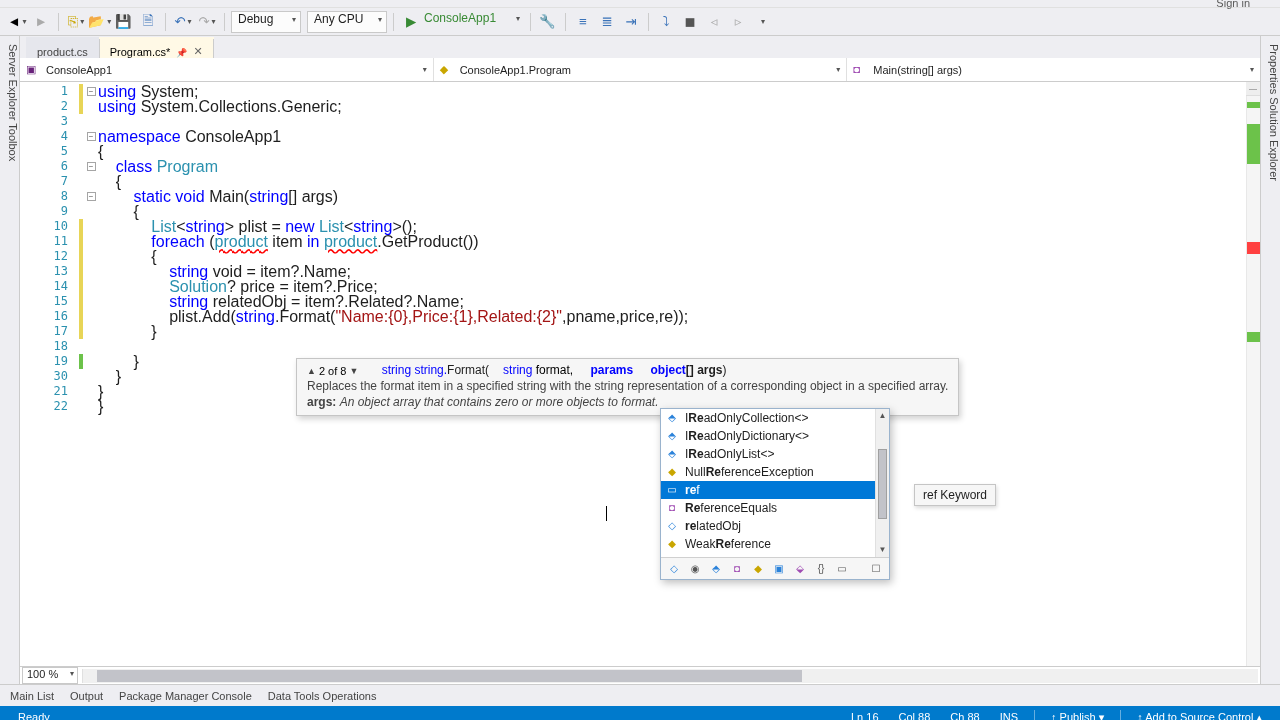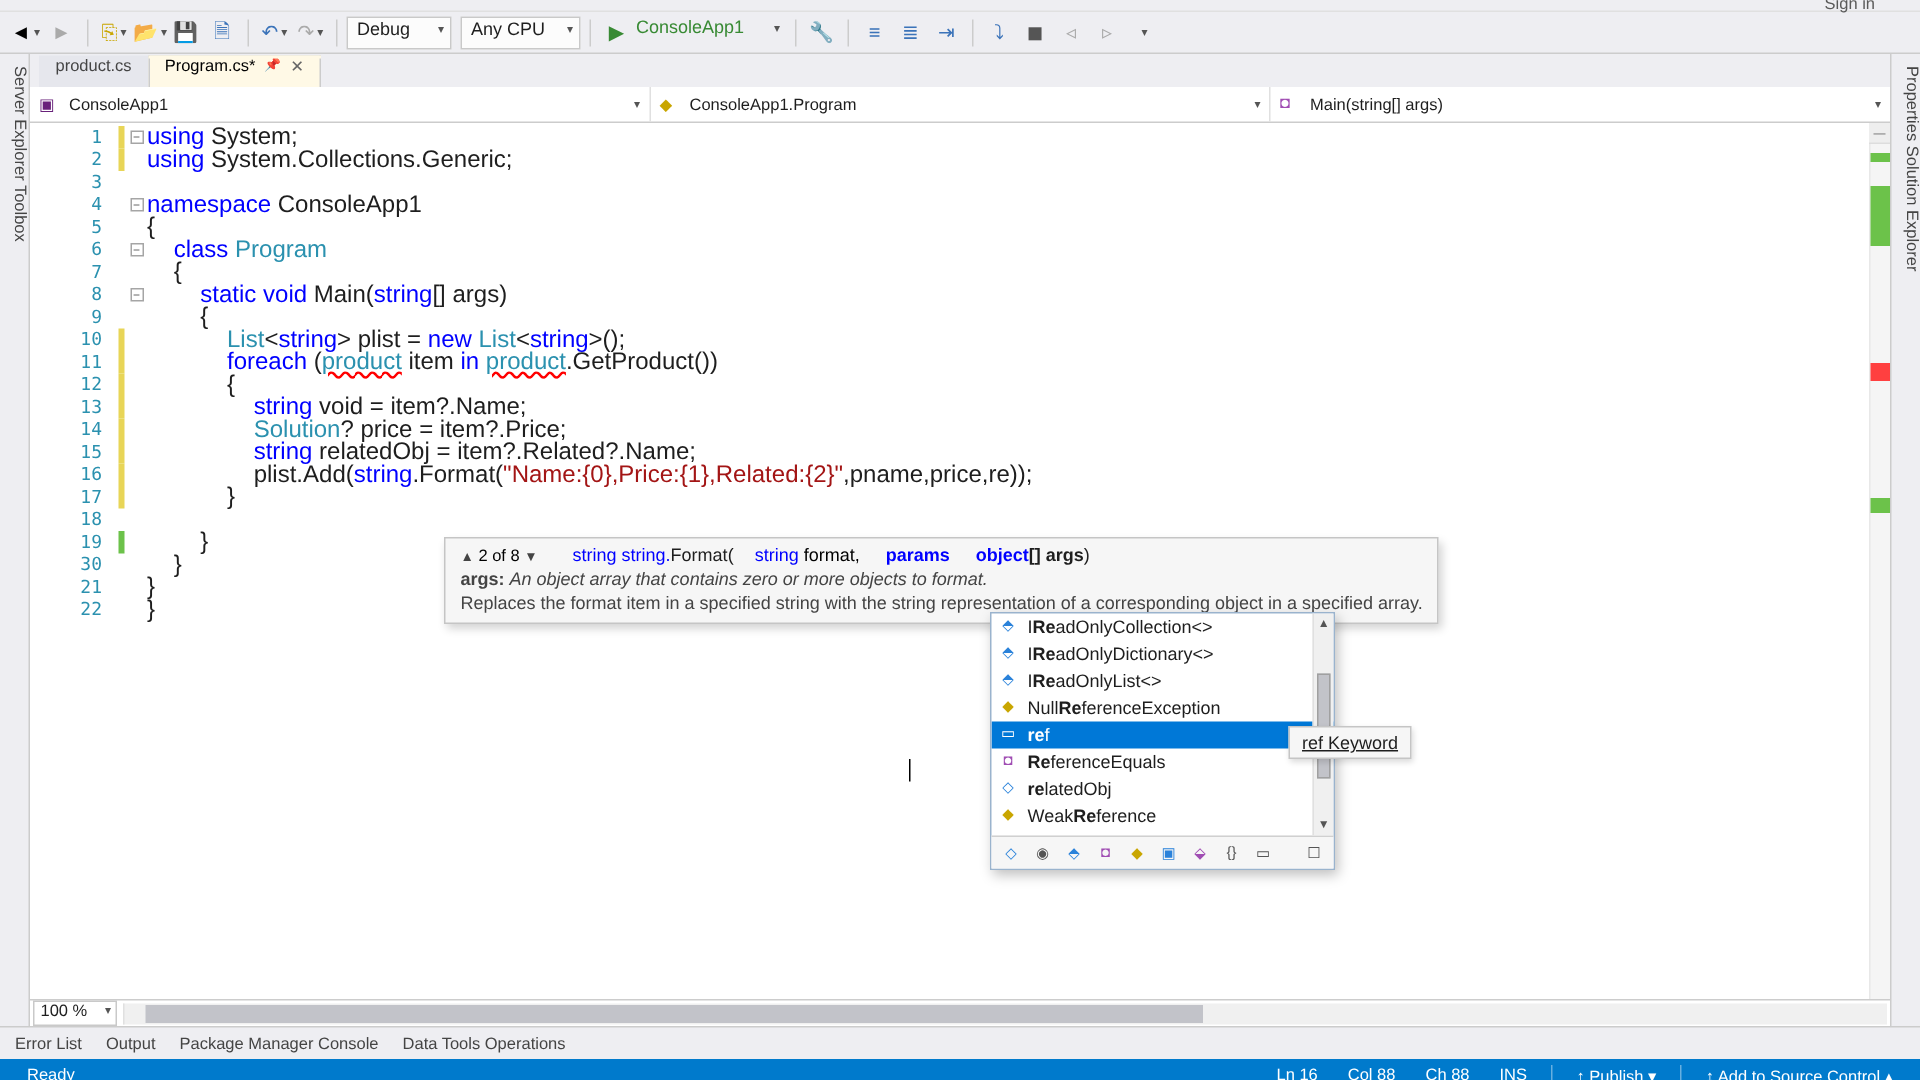--- a/index.html
+++ b/index.html
@@ -15,21 +15,21 @@
 .play-green { color: #388a34; }
 
 
 .main { display: flex; height: 648px; }
 .side-tab { width: 20px; background: #eeeef2; border-right: 1px solid #ccc; writing-mode: vertical-rl; text-orientation: mixed; padding-top: 8px; font-size: 11px; color: #444; text-align: left; }
 .side-tab.right { border-left: 1px solid #ccc; border-right: none; }
 .editor-area { flex: 1; display: flex; flex-direction: column; background: #fff; position: relative; }
 
 
 .tab-strip { height: 22px; background: #eeeef2; display: flex; align-items: flex-end; padding-left: 6px; }
-.tab { height: 21px; padding: 0 10px; display: flex; align-items: flex-start; gap: 6px; font-size: 11px; border: 1px solid transparent; border-bottom: none; cursor: pointer; position: relative; }
+.tab { height: 21px; padding: 0 10px; display: flex; align-items: flex-end; gap: 6px; font-size: 11px; border: 1px solid transparent; border-bottom: none; cursor: pointer; position: relative; }
 .tab.inactive { background: #e6e7ed; color: #444; }
 .tab.active { background: #fff9e6; border-color: #ccc; color: #000; }
 .tab.active::before { content: ""; position: absolute; top: -1px; left: -1px; right: -1px; height: 2px; background: #fff9e6; }
 .tab .pin { font-size: 9px; color: #007acc; }
 .tab .close { font-size: 11px; color: #666; }
 
 
 .nav-row { height: 24px; border-bottom: 1px solid #ccc; display: flex; }
 .nav-cell { flex: 1; border-right: 1px solid #e0e0e0; display: flex; align-items: center; padding: 0 6px; gap: 6px; font-size: 11px; }
 .nav-cell:last-child { border-right: none; }
@@ -77,21 +77,21 @@
 .intelli-scroll { position: absolute; right: 0; top: 0; bottom: 0; width: 14px; background: #f0f0f0; border-left: 1px solid #e0e0e0; }
 .intelli-scroll .thumb { position: absolute; left: 2px; right: 2px; top: 40px; height: 70px; background: #c2c3c9; border: 1px solid #a0a0a0; }
 .intelli-scroll .arr { position: absolute; left: 0; right: 0; height: 14px; font-size: 8px; text-align: center; color: #555; line-height: 14px; }
 .ii { height: 18px; display: flex; align-items: center; gap: 6px; padding: 0 18px 0 4px; font-size: 12px; cursor: pointer; }
 .ii.sel { background: #0078d7; color: #fff; }
 .ii-icon { width: 14px; height: 14px; font-size: 10px; text-align: center; line-height: 14px; }
 .ii b { font-weight: bold; }
 .ii.sel b { font-weight: bold; }
 .intelli-filters { height: 22px; border-top: 1px solid #d0d0d0; background: #f6f6f6; display: flex; align-items: center; gap: 3px; padding: 0 4px; }
 .filt { width: 18px; height: 16px; border: 1px solid transparent; display: flex; align-items: center; justify-content: center; font-size: 10px; cursor: pointer; }
-.intelli-tooltip { position: absolute; left: 839px; top: 448px; background: #f6f6f6; border: 1px solid #c5c5c5; padding: 3px 8px; font-size: 12px; z-index: 7; box-shadow: 1px 2px 4px rgba(0,0,0,0.15); text-decoration: underline; }
+.intelli-tooltip { position: absolute; left: 894px; top: 448px; background: #f6f6f6; border: 1px solid #c5c5c5; padding: 3px 8px; font-size: 12px; z-index: 7; box-shadow: 1px 2px 4px rgba(0,0,0,0.15); }
 
 
 .zoom-row { height: 18px; border-top: 1px solid #ccc; background: #fff; display: flex; align-items: center; }
 .zoom { width: 56px; height: 17px; border: 1px solid #c9c9c9; margin-left: 2px; font-size: 11px; padding: 0 14px 0 4px; position: relative; }
 .zoom::after { content: "▾"; position: absolute; right: 3px; top: 1px; font-size: 8px; color: #555; }
 .hscroll { flex: 1; height: 14px; background: #f0f0f0; border-left: 1px solid #e0e0e0; position: relative; margin-left: 4px; margin-right: 2px; }
 .hscroll .thumb { position: absolute; left: 14px; width: 60%; top: 1px; bottom: 1px; background: #c2c3c9; }
 
 .bottom-tabs { height: 22px; background: #eeeef2; border-top: 1px solid #ccc; display: flex; align-items: center; padding-left: 10px; gap: 16px; font-size: 11px; color: #444; }
 .bt { cursor: pointer; }
@@ -289,22 +289,22 @@
 
     <div class="sig-help">
       <span class="sig-nav">
         <span class="sig-arrow">▲</span>
         <span class="sig-count">2 of 8</span>
         <span class="sig-arrow">▼</span>
       </span>
       <span class="sig-line">
         <span class="sig-kw">string string.</span><span>Format</span><span>(</span><span class="sig-kw" style="color:#0000ff">string</span> <span style="color:#000">format, </span><span class="sig-bold"><span class="sig-kw">params</span> <span class="sig-kw">object</span>[] args</span><span>)</span>
       </span>
+      <div class="sig-desc">Replaces the format item in a specified string with the string representation of a corresponding object in a specified array.</div>
       <div class="sig-desc"><b>args:</b> <span class="it">An object array that contains zero or more objects to format.</span></div>
-      <div class="sig-desc">Replaces the format item in a specified string with the string representation of a corresponding object in a specified array.</div>
     </div>
 
     <div class="intelli">
       <div class="intelli-list" id="intelliList">
         <div class="ii">
             <span class="ii-icon" style="color: rgb(42, 130, 218);">⬘</span>
             <span>I<b>Re</b>adOnlyCollection&lt;&gt;</span>
           </div>
           <div class="ii">
             <span class="ii-icon" style="color: rgb(42, 130, 218);">⬘</span>
@@ -366,21 +366,21 @@
       <div class="hscroll">
           <div class="thumb"></div>
         </div>
     </div>
   </div>
 
   <div class="side-tab right">Properties   Solution Explorer</div>
 </div>
 
 <div class="bottom-tabs">
-  <span class="bt">Error List</span>
+  <span class="bt">Main List</span>
   <span class="bt">Output</span>
   <span class="bt">Package Manager Console</span>
   <span class="bt">Data Tools Operations</span>
 </div>
 
 <div class="statusbar">
   <span class="st-item">Ready</span>
   <div class="st-right">
     <span class="st-item">Ln 16</span>
     <span class="st-item">Col 88</span>

